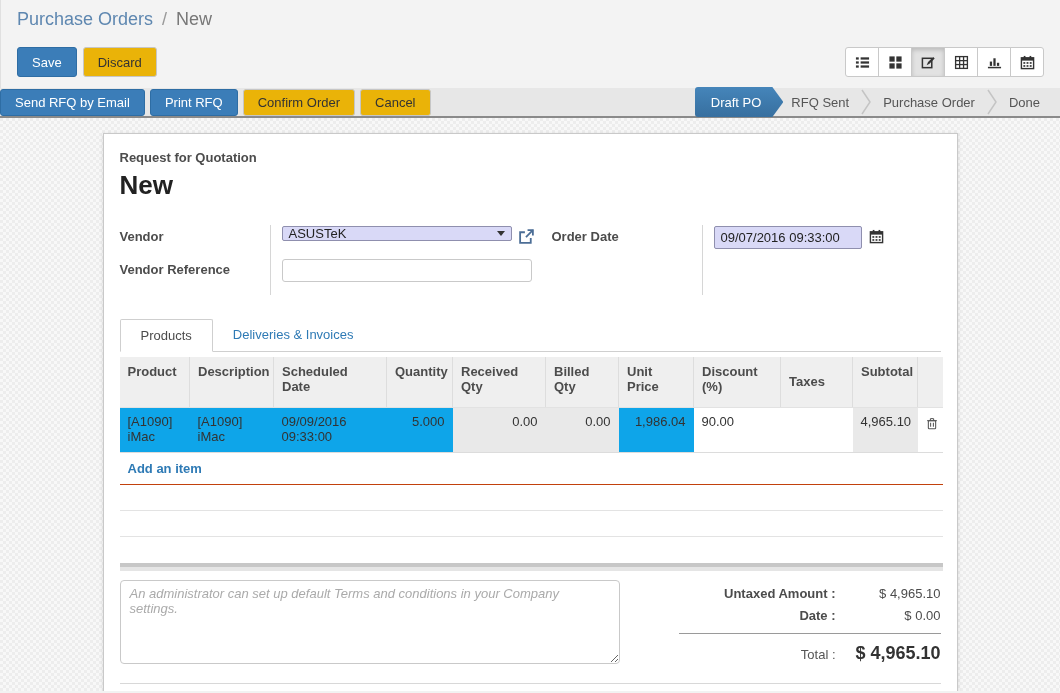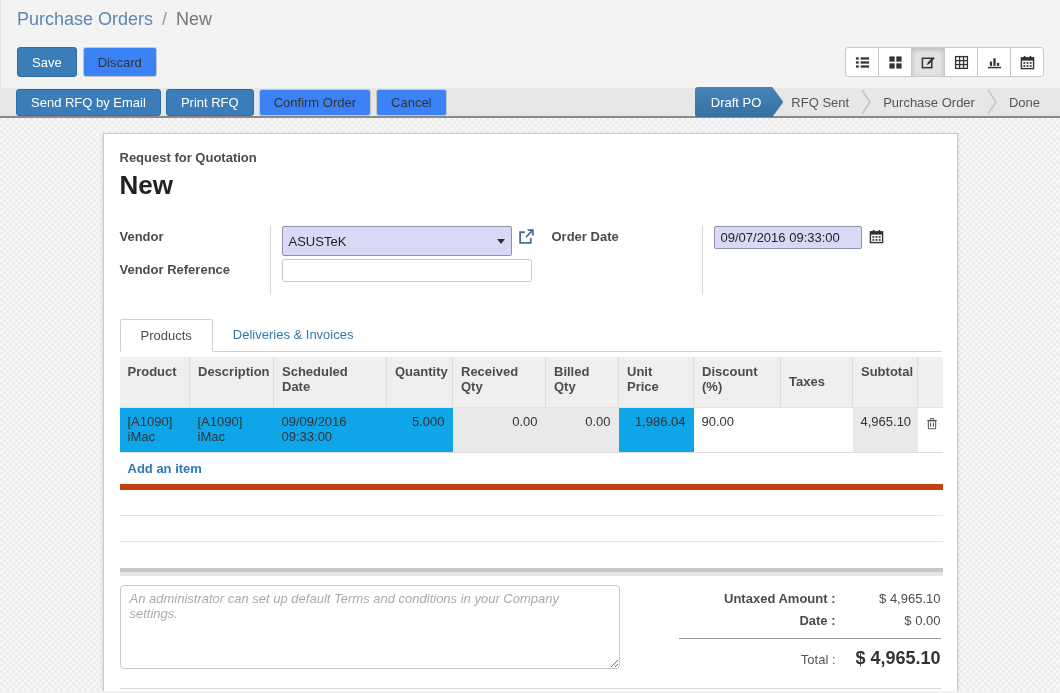--- a/index.html
+++ b/index.html
@@ -10,35 +10,35 @@
   
   .top-header { height:88px; background:#f3f3f3; border-left:1px solid #e0e0e0; position:relative; }
   .breadcrumb { padding:9px 0 0 16px; font-size:18px; }
   .breadcrumb .bc-link { color:#5e87b0; cursor:pointer; }
   .breadcrumb .bc-sep { color:#999; padding:0 4px; }
   .breadcrumb .bc-current { color:#777; }
 
   .toolbar { position:absolute; left:16px; top:47px; display:flex; gap:6px; }
   .btn { display:inline-flex; align-items:center; justify-content:center;
     height:30px; padding:0 14px; border-radius:3px; font-size:13px; cursor:pointer;
-    border:1px solid #c6c6c6; background:#3b82f6; color:#333; white-space:nowrap; }
+    border:1px solid #c6c6c6; background:#eab308; color:#333; white-space:nowrap; }
   .btn.primary { background:#3b7db8; border-color:#2e6da4; color:#fff; }
 
   .view-switcher { position:absolute; right:16px; top:47px; display:flex; }
   .vs-btn { width:34px; height:30px; background:#fff; border:1px solid #c9c9c9;
     display:flex; align-items:center; justify-content:center; margin-left:-1px; cursor:pointer; }
   .vs-btn:first-child { border-radius:3px 0 0 3px; margin-left:0; }
   .vs-btn:last-child { border-radius:0 3px 3px 0; }
   .vs-btn.active { background:#e2e2e2; box-shadow:inset 0 2px 4px rgba(0,0,0,.18); }
   .vs-btn svg { display:block; }
 
   
   .status-strip { height:30px; background:#e7e7e7; border-bottom:2px solid #8a8a8a;
     display:flex; align-items:center; justify-content:space-between; }
-  .strip-actions { display:flex; gap:5px; padding-left:16px; }
+  .strip-actions { display:flex; gap:5px; }
   .strip-actions .btn { height:27px; }
   .statusbar { display:flex; align-items:center; height:30px; padding-right:14px; }
   .step { display:flex; align-items:center; height:30px; color:#555; padding:0 6px; }
   .step.active { background:linear-gradient(#4585ba,#376f9f); color:#fff; padding:0 22px 0 16px;
     clip-path:polygon(0 0, calc(100% - 11px) 0, 100% 50%, calc(100% - 11px) 100%, 0 100%);
     border-radius:3px 0 0 3px; margin-right:2px; }
   .step-sep { width:12px; height:26px; margin:0 5px; }
   .step-sep svg { display:block; }
 
   
@@ -55,21 +55,21 @@
 
   
   .field-area { display:flex; margin-bottom:24px; }
   .fgroup { display:flex; }
   .fgroup-left { width:432px; }
   .labels-col { width:150px; padding-top:4px; }
   .labels-col .flabel { font-weight:bold; color:#4c4c4c; height:33px; }
   .fields-col { border-left:1px solid #d6d6d6; padding-left:11px; padding-top:1px; }
   .frow { height:33px; display:flex; align-items:flex-start; }
 
-  .o-select { width:230px; height:30px; background:#d9d9f7; border:1px solid #8f8fae;
+  .o-select { width:230px; height:15px; background:#d9d9f7; border:1px solid #8f8fae;
     border-radius:2px; display:flex; align-items:center; padding:0 6px; cursor:pointer; }
   .o-select .sel-text { flex:1; color:#222; }
   .caret { width:0; height:0; border-left:4px solid transparent; border-right:4px solid transparent;
     border-top:5px solid #333; margin-left:4px; }
   .ext-link { margin-left:6px; margin-top:2px; cursor:pointer; }
 
   .o-input { height:23px; border:1px solid #c9c9c9; border-radius:3px; padding:0 6px;
     font-family:"Liberation Sans",sans-serif; font-size:13px; color:#222; background:#fff; }
   .o-input.ref { width:250px; }
   .o-input.date { width:148px; background:#d9d9f7; border-color:#8f8fae; border-radius:2px; }
@@ -87,21 +87,21 @@
   .lines th { background:#efefef; font-weight:bold; text-align:left; vertical-align:top;
     padding:7px 8px; border-right:1px solid #ddd; border-bottom:1px solid #e2e2e2; height:50px; color:#4c4c4c; }
   .lines th:last-child { border-right:none; }
   .lines th.vmid { vertical-align:middle; }
   .lines td { padding:6px 8px; vertical-align:top; border-bottom:1px solid #dcdcdc; height:45px; color:#333; }
   .bg-lav { background:#0ea5e9; }
   .bg-gray { background:#e9e9e9; }
   .num { text-align:right; }
   .trash-cell { text-align:center; padding-top:9px !important; cursor:pointer; }
 
-  .add-item-row { width:823px; padding:8px; border-bottom:6px solid #c2410c; }
+  .add-item-row { width:823px; padding:8px; border-bottom:1px solid #c2410c; }
   .add-item-link { color:#2e7ab5; font-weight:bold; cursor:pointer; }
   .empty-row { width:823px; height:26px; }
   .empty-row.bordered { border-bottom:1px solid #e3e3e3; }
   .table-footer-bar { width:823px; height:8px;
     background:linear-gradient(#c7c7c7 0 55%, #e5e5e5 55% 100%); }
 
   
   .bottom-area { display:flex; margin-top:9px; }
   .notes { width:500px; height:84px; border:1px solid #c9c9c9; border-radius:4px;
     padding:5px 9px; font-family:"Liberation Sans",sans-serif; font-size:13px; color:#333; resize:both; }

